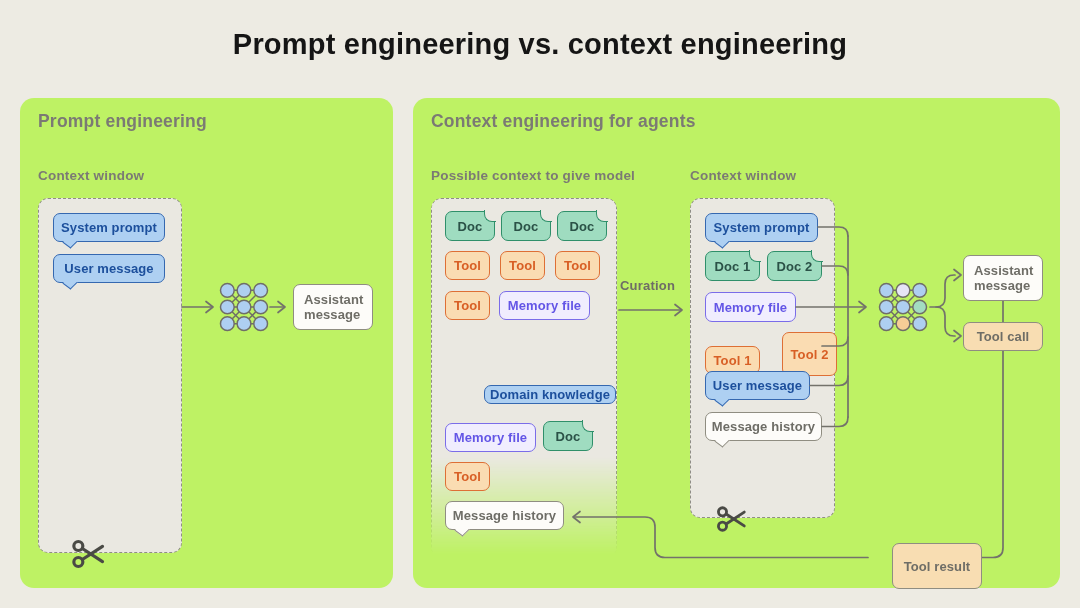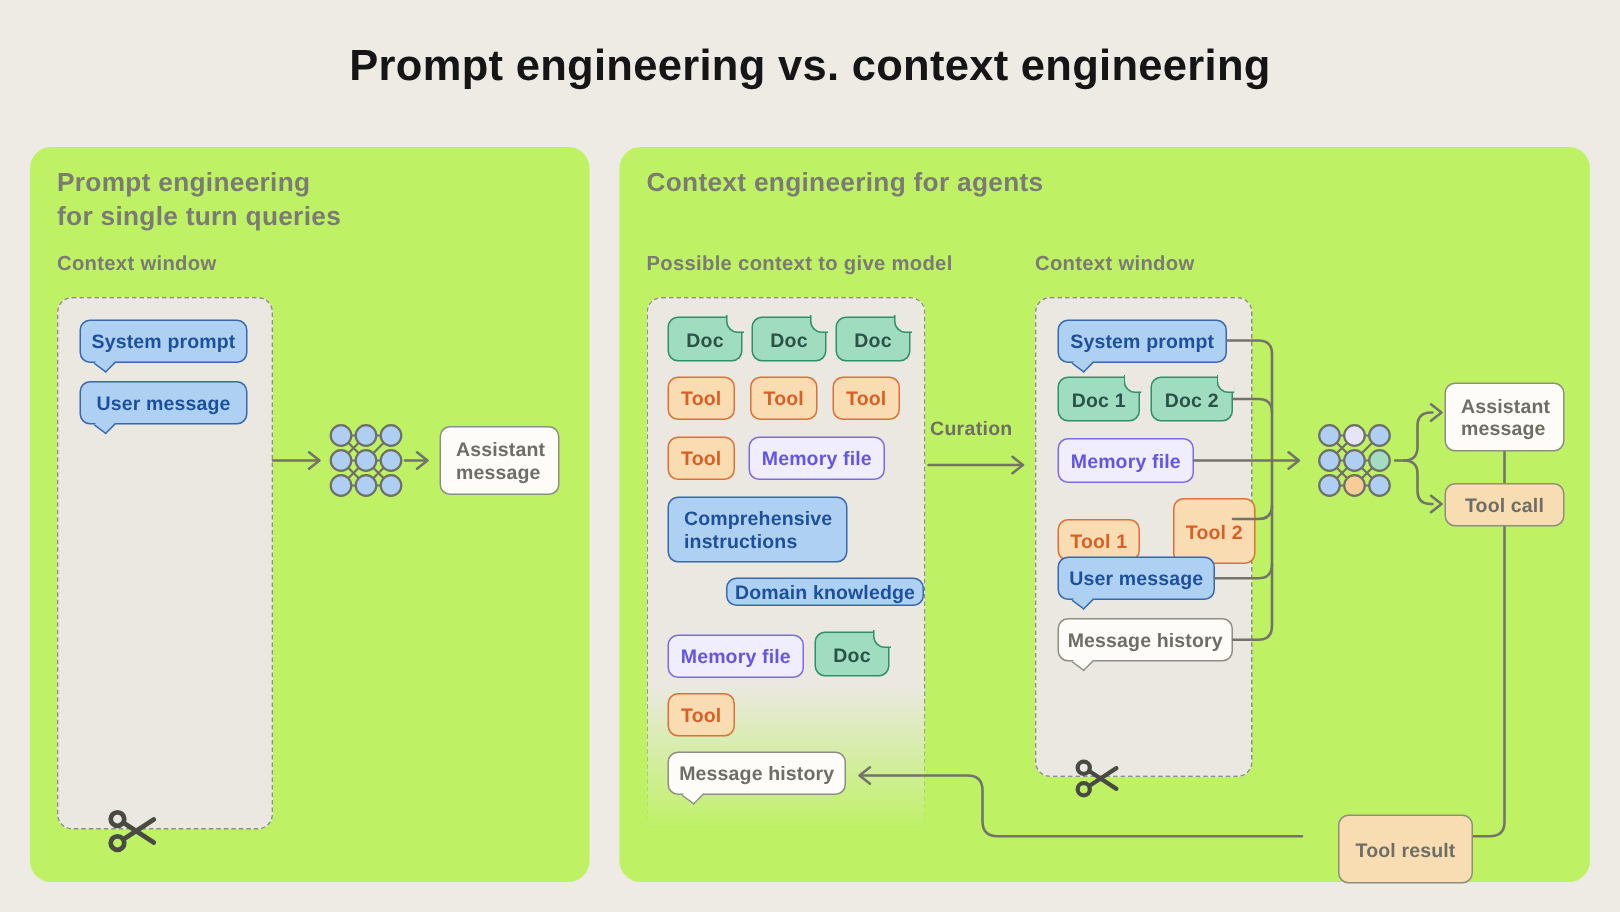--- a/index.html
+++ b/index.html
@@ -58,21 +58,21 @@
   }
   .overlay{position:absolute;left:0;top:0;pointer-events:none;}
   .nn{position:absolute;}
 </style>
 </head>
 <body>
 
 <div class="title">Prompt engineering vs. context engineering</div>
 
 <div class="card card-left">
-  <div class="panel-h" style="left:18px;top:12px;"><span>Prompt engineering</span><br><span>for single turn queries</span></div>
+  <div class="panel-h" style="left:18px;top:12px;"><span>Prompt engineering</span><br></div>
   <div class="sub-label" style="left:18px;top:70px;">Context window</div>
 
   <div class="dashedbox" style="left:18px;top:100px;width:144px;height:355px;"></div>
   <div class="bx blue bubble" style="left:33px;top:115px;width:112px;height:29px;">System prompt</div>
   <div class="bx blue bubble" style="left:33px;top:156px;width:112px;height:29px;">User message</div>
 
   <svg class="overlay" style="left:50px;top:436px;" width="40" height="40" viewBox="0 0 24 24">
     <g stroke="#4A4A45" stroke-width="1.9" fill="none" stroke-linecap="round">
       <circle cx="5" cy="7.2" r="2.7"></circle>
         <circle cx="5" cy="16.8" r="2.7"></circle>
@@ -120,21 +120,20 @@
 
   <div class="dashedbox fadeout" style="left:18px;top:100px;width:186px;height:360px;"></div>
   <div class="bx green doc" style="left:32px;top:113px;width:50px;height:30px;">Doc</div>
   <div class="bx green doc" style="left:88px;top:113px;width:50px;height:30px;">Doc</div>
   <div class="bx green doc" style="left:144px;top:113px;width:50px;height:30px;">Doc</div>
   <div class="bx orange" style="left:32px;top:153px;width:45px;height:29px;">Tool</div>
   <div class="bx orange" style="left:87px;top:153px;width:45px;height:29px;">Tool</div>
   <div class="bx orange" style="left:142px;top:153px;width:45px;height:29px;">Tool</div>
   <div class="bx orange" style="left:32px;top:193px;width:45px;height:29px;">Tool</div>
   <div class="bx purple" style="left:86px;top:193px;width:91px;height:29px;">Memory file</div>
-  <div class="bx blue ml" style="left:32px;top:233px;width:120px;height:44px;">Comprehensive instructions</div>
   <div class="bx blue" style="left:32px;top:287px;width:132px;height:19px;margin-left:39px;">Domain knowledge</div>
   <div class="bx purple" style="left:32px;top:325px;width:91px;height:29px;">Memory file</div>
   <div class="bx green doc" style="left:130px;top:323px;width:50px;height:30px;">Doc</div>
   <div class="bx orange" style="left:32px;top:364px;width:45px;height:29px;">Tool</div>
   <div class="bx white bubble" style="left:32px;top:403px;width:119px;height:29px;">Message history</div>
 
   <div class="sub-label" style="left:207px;top:180px;width:72px;text-align:left;font-size:13px;color:#6E6D66;">Curation</div>
 
   <div class="dashedbox" style="left:277px;top:100px;width:145px;height:320px;"></div>
   <div class="bx blue bubble" style="left:292px;top:115px;width:113px;height:29px;">System prompt</div>

